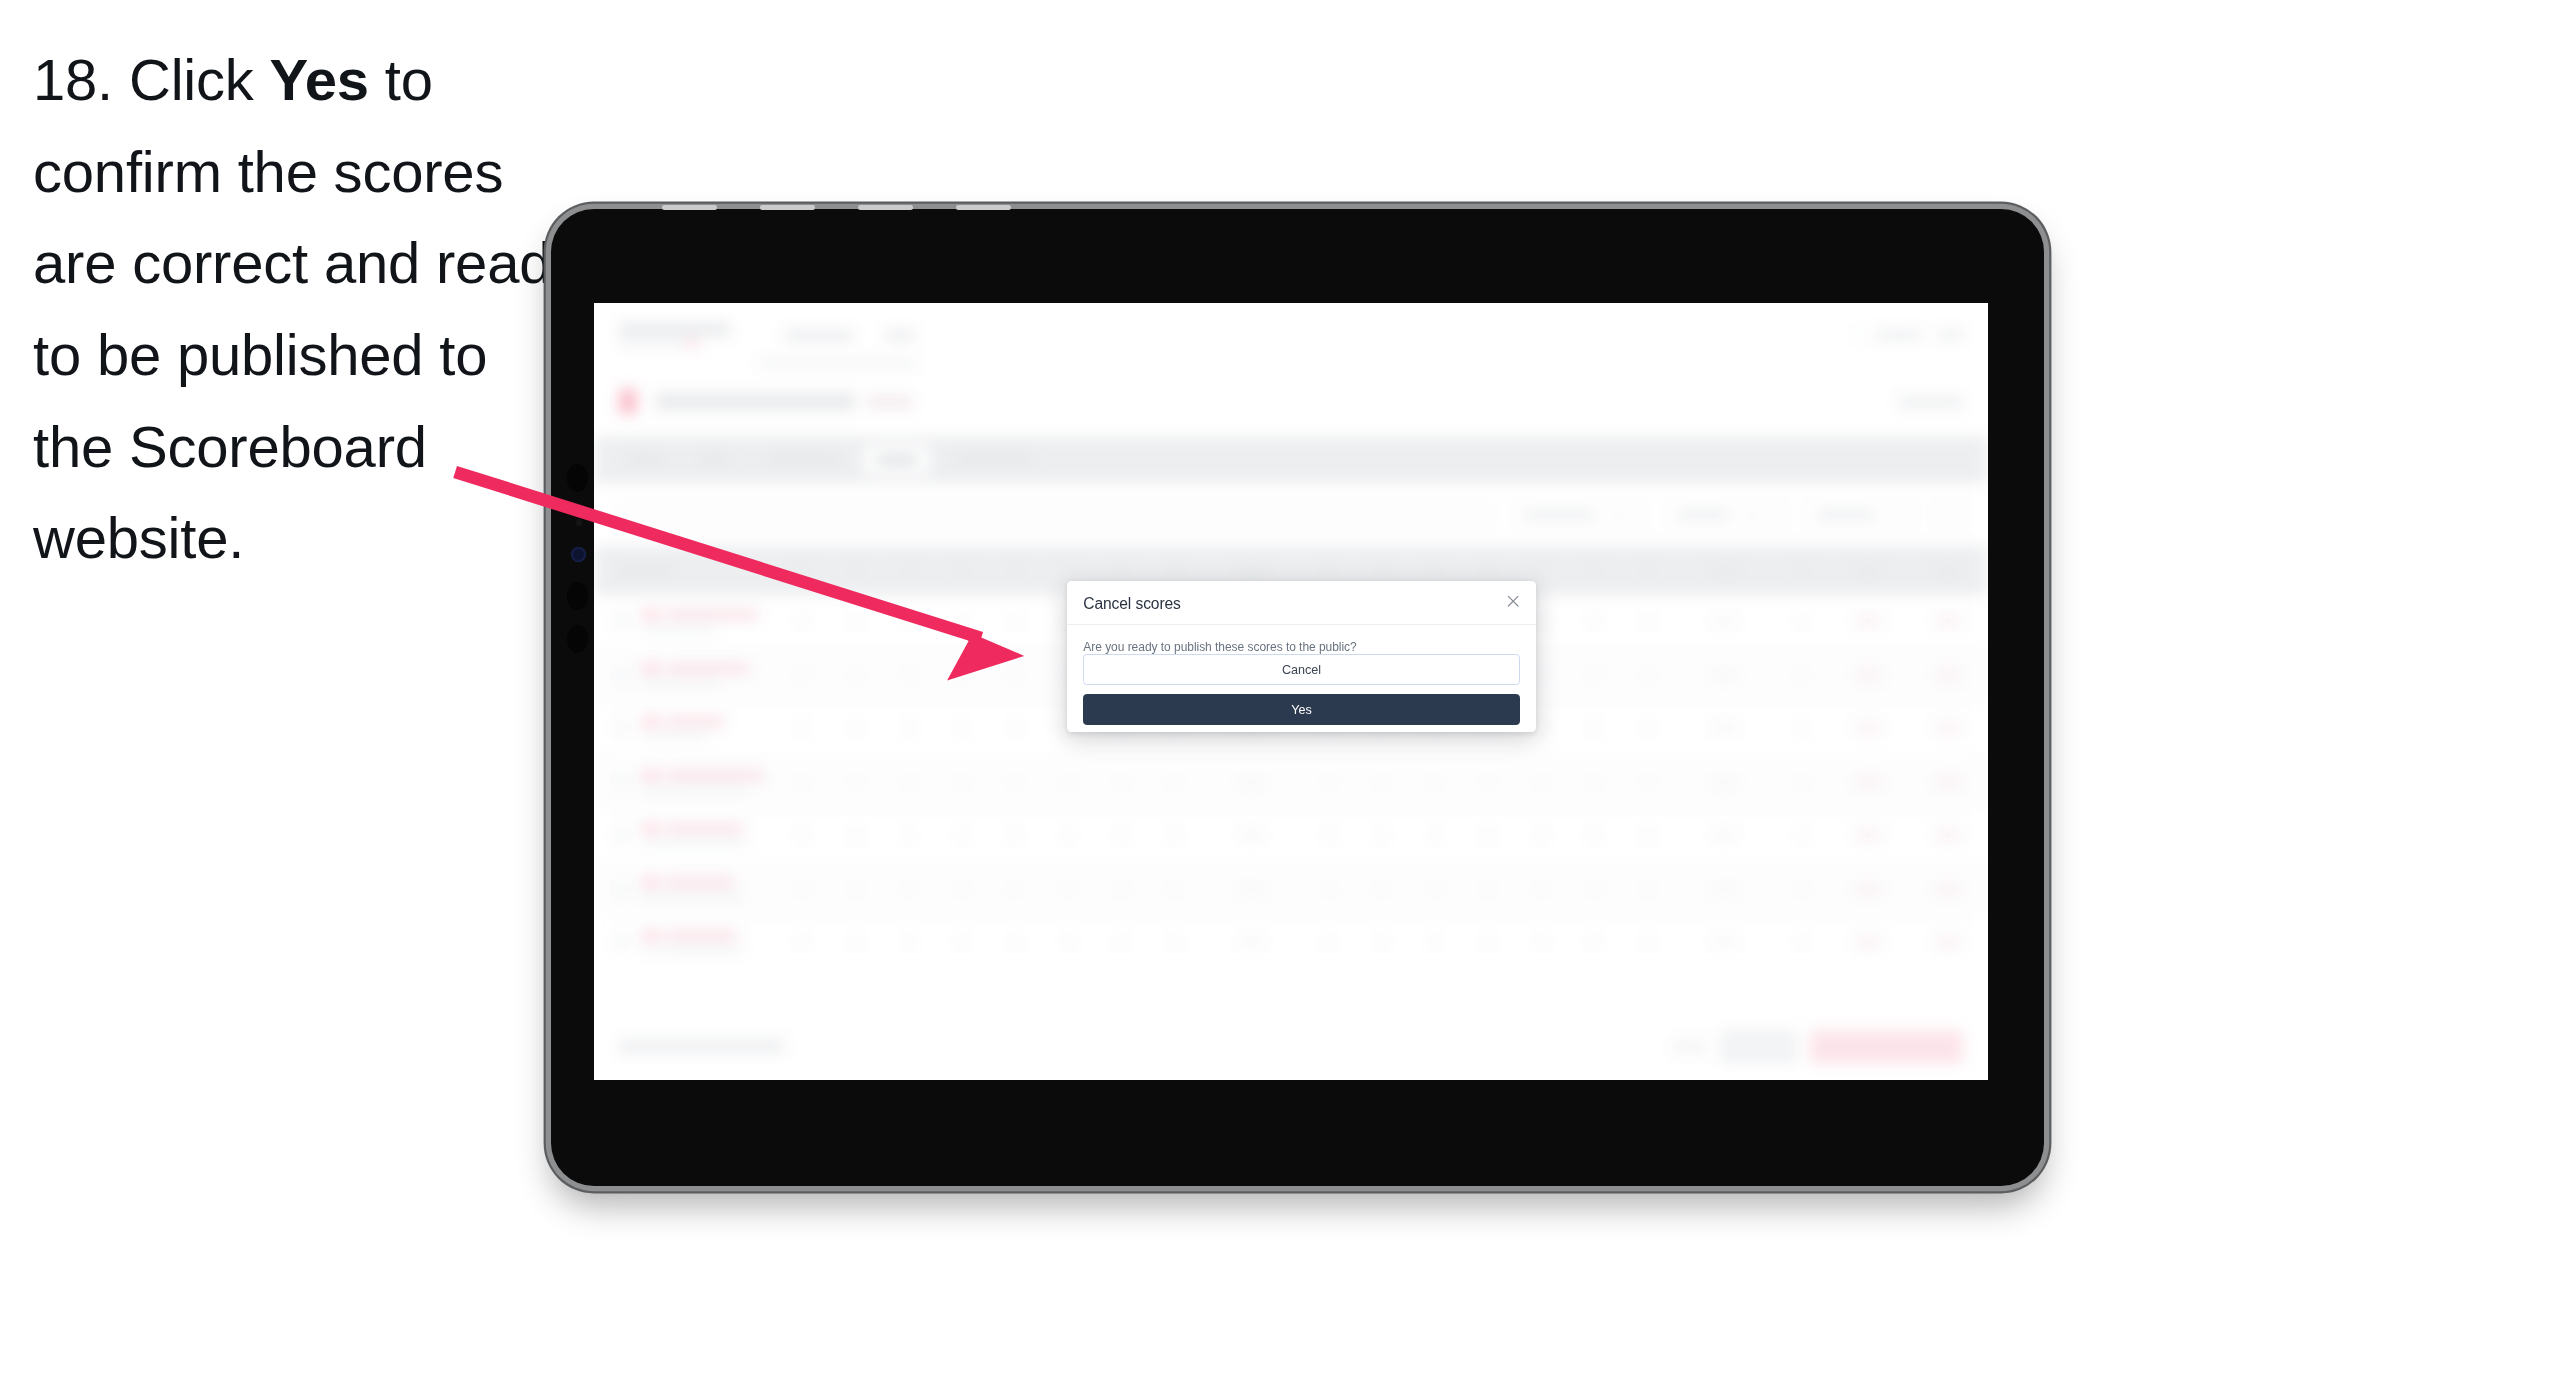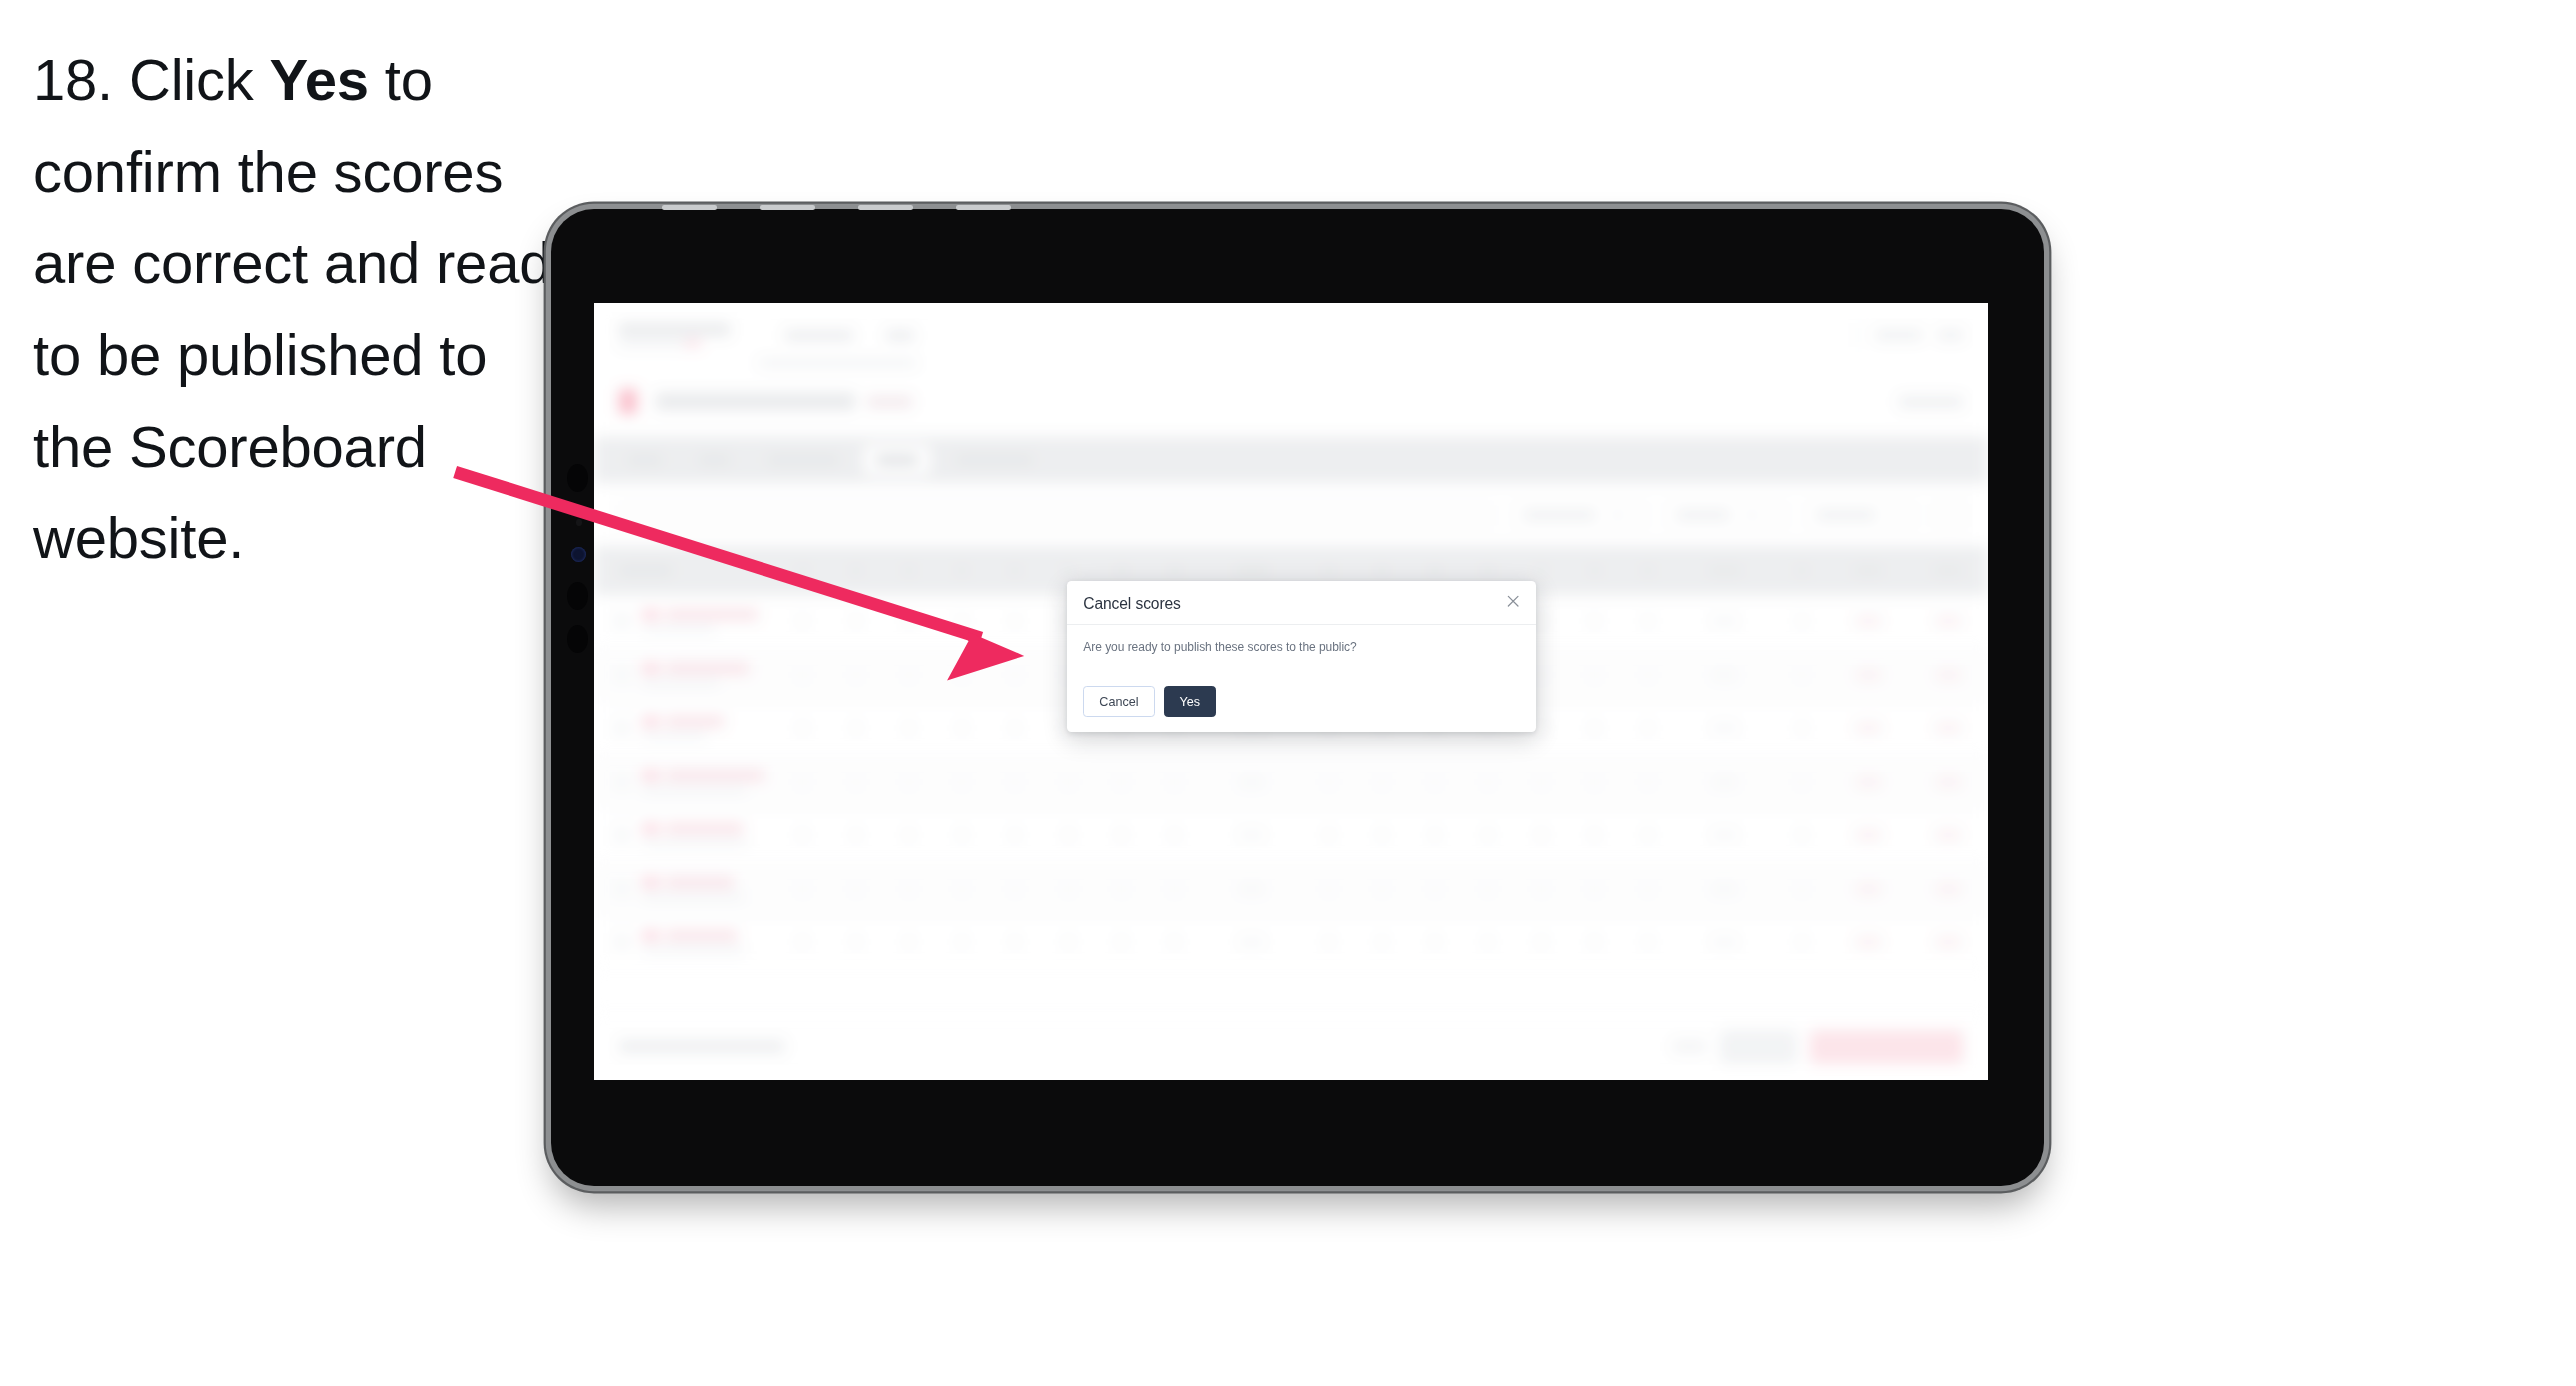--- a/index.html
+++ b/index.html
@@ -196,21 +196,21 @@
   }
   .modal-close {
     position:absolute; right: 12px; top: 9px;
     width: 22px; height: 22px; display:flex; align-items:center; justify-content:center;
     cursor:pointer;
   }
   .modal-body { padding: 15px 16.3px 0 16.3px; }
   .modal-msg { font-size: 12px; color:#6a7380; letter-spacing:-0.04px; }
   .modal-foot {
     margin-top:auto; padding: 0 16.3px 15px 16.3px;
-    display:flex; justify-content:flex-start; gap: 9px;
+    display:flex; justify-content:flex-start; gap: 9px; flex-direction: column;
   }
   .btn {
     font-family:"Liberation Sans", sans-serif;
     font-size: 12.6px; border-radius: 3.7px; cursor:pointer;
     padding: 0 15px; height: 31px; display:flex; align-items:center; justify-content:center;
   }
   .btn-cancel { background:#ffffff; color:#3e4busy; color:#3c4characters; color:#3d4654;
                 border: 0.7px solid #ccd9ef; }
   .btn-yes { background:#2c3a50; color:#ffffff; border:0.7px solid #2c3a50; min-width: 52px; }
 

